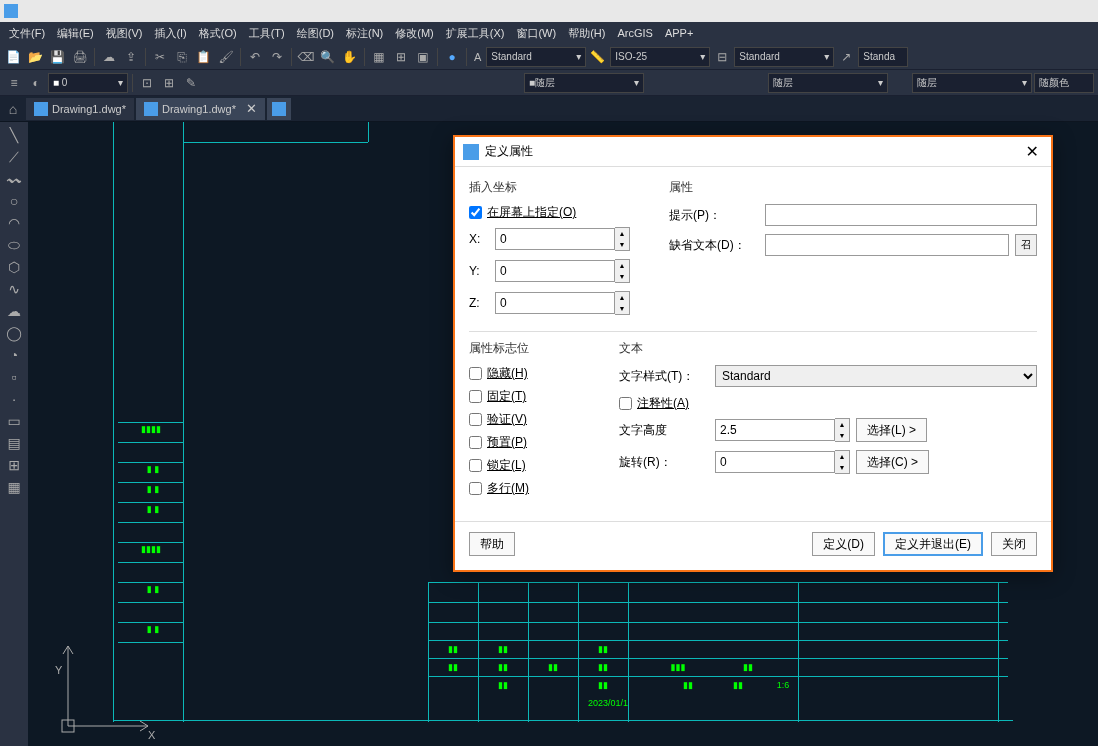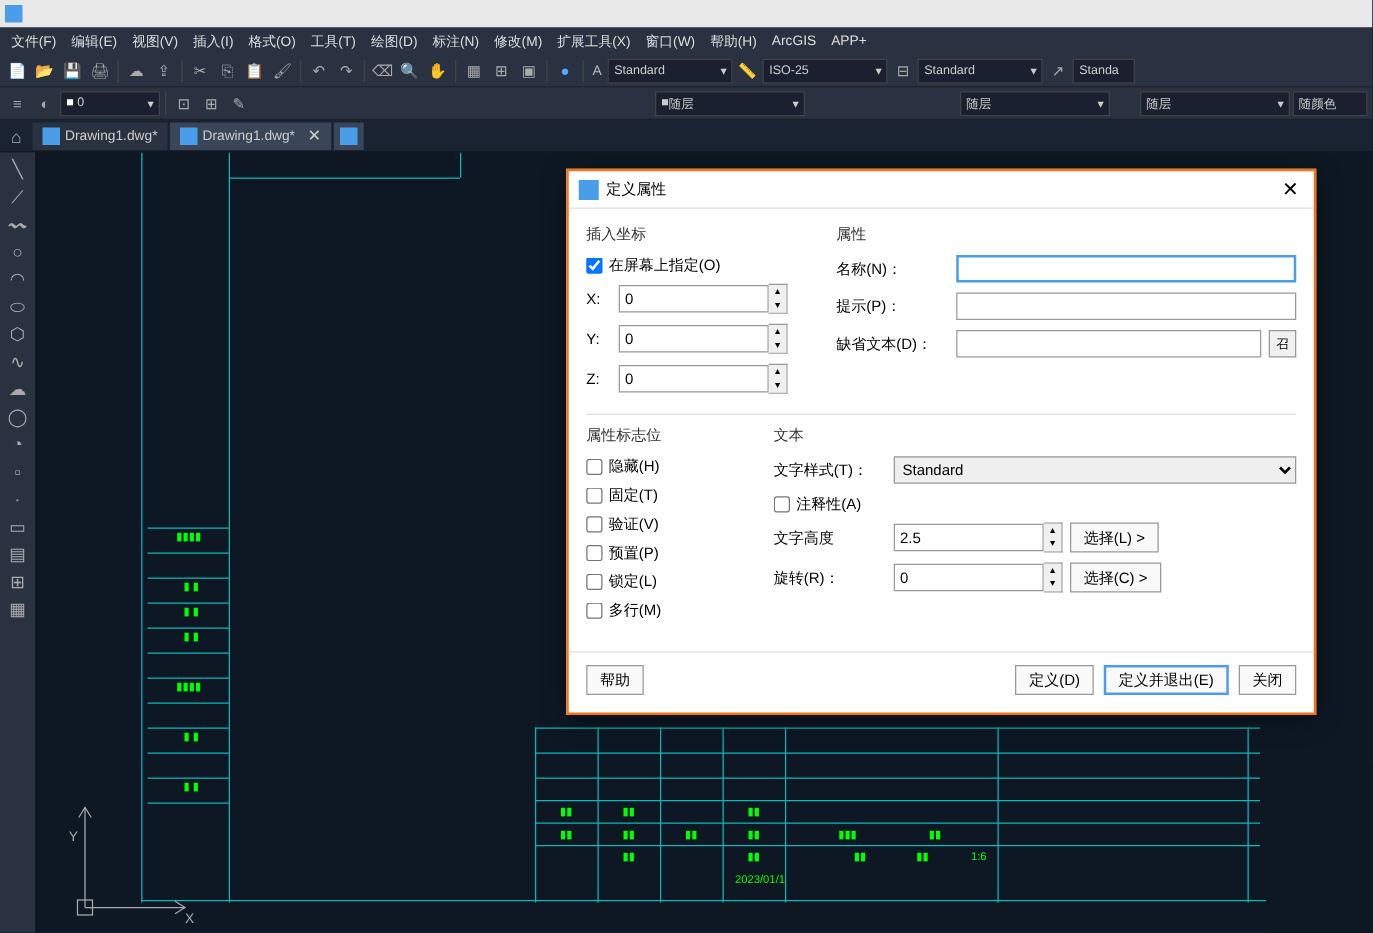--- a/index.html
+++ b/index.html
@@ -55,21 +55,21 @@
 .dlg-body { padding: 12px 14px; font-size: 12px; }
 .dlg-section-title { font-size: 12px; margin-bottom: 8px; color: #333; }
 .dlg-row { display: flex; align-items: center; margin-bottom: 8px; gap: 6px; }
 .dlg-row label { width: 90px; font-size: 12px; }
 .dlg-row input[type=text] { flex: 1; height: 22px; border: 1px solid #999; padding: 0 4px; font-size: 12px; }
 .dlg-row input.highlight { border: 2px solid #4a9de8; }
 .dlg-input-num { display: flex; align-items: center; }
 .dlg-input-num input { width: 120px; height: 22px; border: 1px solid #999; padding: 0 4px; font-size: 12px; }
 .dlg-input-num .spin { display: flex; flex-direction: column; border: 1px solid #999; border-left: none; }
 .dlg-input-num .spin div { width: 14px; height: 11px; font-size: 7px; display: flex; align-items: center; justify-content: center; background: #f0f0f0; cursor: pointer; }
-.dlg-checkbox { display: flex; align-items: center; gap: 5px; font-size: 12px; margin-bottom: 6px; }
+.dlg-checkbox { display: flex; align-items: center; gap: 5px; font-size: 12px; margin-bottom: 6px; text-decoration: underline; }
 .dlg-checkbox input { width: 13px; height: 13px; }
 .dlg-cols { display: flex; gap: 20px; }
 .dlg-col { flex: 1; }
 .dlg-select { height: 22px; border: 1px solid #999; font-size: 12px; padding: 0 2px; }
 .dlg-btn { height: 24px; border: 1px solid #999; background: #f9f9f9; font-size: 12px; padding: 0 10px; cursor: pointer; }
 .dlg-btn.primary { border: 2px solid #4a9de8; }
 .dlg-footer { display: flex; justify-content: flex-end; gap: 8px; padding: 10px 14px 14px; border-top: 1px solid #ddd; margin-top: 6px; }
 .dlg-footer .dlg-btn:first-child { margin-right: auto; text-align: center; }
 .sm-btn { width: 22px; height: 22px; border: 1px solid #999; background: #f0f0f0; font-size: 10px; cursor: pointer; }
 </style>
@@ -322,24 +322,20 @@
                 <div>▲</div>
                 <div>▼</div>
               </div>
           </div>
         </div>
       </div>
 
       <div class="dlg-col">
         <div class="dlg-section-title">属性</div>
         <div class="dlg-row">
-          <label>名称(N)：</label>
-          <input type="text" class="highlight" value="" style="">
-        </div>
-        <div class="dlg-row">
           <label>提示(P)：</label>
           <input type="text" value="" style="">
         </div>
         <div class="dlg-row">
           <label>缺省文本(D)：</label>
           <input type="text" value="" style="">
           <button class="sm-btn">召</button>
         </div>
       </div>
     </div>

